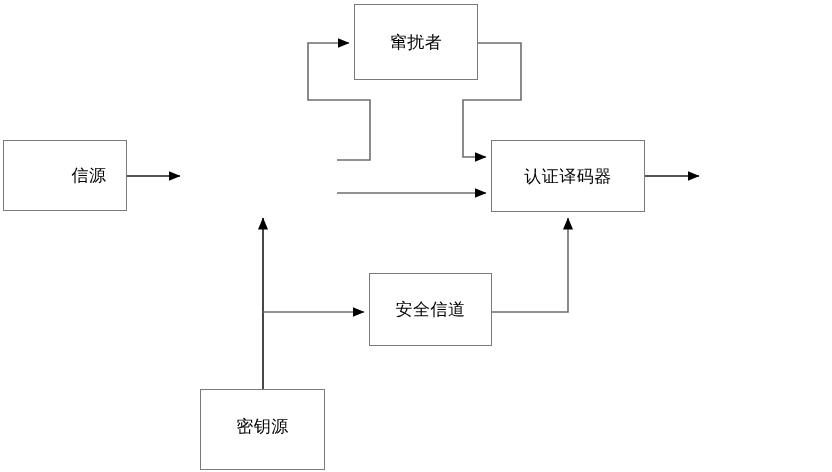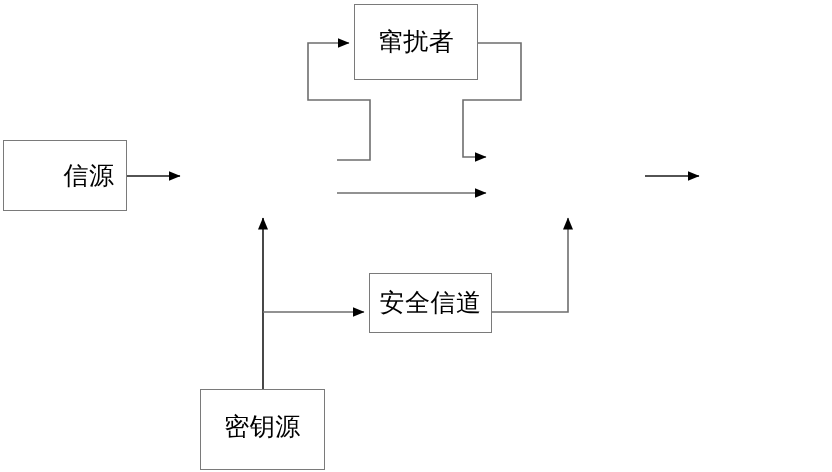--- a/index.html
+++ b/index.html
@@ -27,21 +27,21 @@
     position: absolute;
     box-sizing: border-box;
     border: 1.4px solid #7a7a7a;
     background: #ffffff;
     display: flex;
     align-items: center;
     justify-content: center;
   }
   .node-label {
     font-family: "DejaVu Sans", "Liberation Sans", sans-serif;
-    font-size: 25px;
+    font-size: 17px;
     line-height: 1.1;
     color: #000000;
     letter-spacing: 0.5px;
     white-space: nowrap;
     user-select: none;
   }
 </style>
 </head>
 <body>
 
@@ -89,23 +89,26 @@
 
   <div class="node-box" style="left:3px; top:140px; width:124px; height:71px;padding-left:48px;">
     <span class="node-label">信源</span>
   </div>
 
 
   <div class="node-box" style="left:354px; top:4px; width:124px; height:76px;">
     <span class="node-label">窜扰者</span>
   </div>
 
+  <div class="node-box" style="left:491px; top:140px; width:154px; height:72px;">
+    <span class="node-label">认证译码器</span>
+  </div>
 
 
-  <div class="node-box" style="left:369px; top:273px; width:123px; height:60px;">
+  <div class="node-box" style="left:369px; top:273px; width:123px; height:73px;">
     <span class="node-label">安全信道</span>
   </div>
 
   <div class="node-box" style="left:200px; top:389px; width:125px; height:81px;">
     <span class="node-label" style="margin-top:-6px;">密钥源</span>
   </div>
 
 </div>
 
 </body></html>

